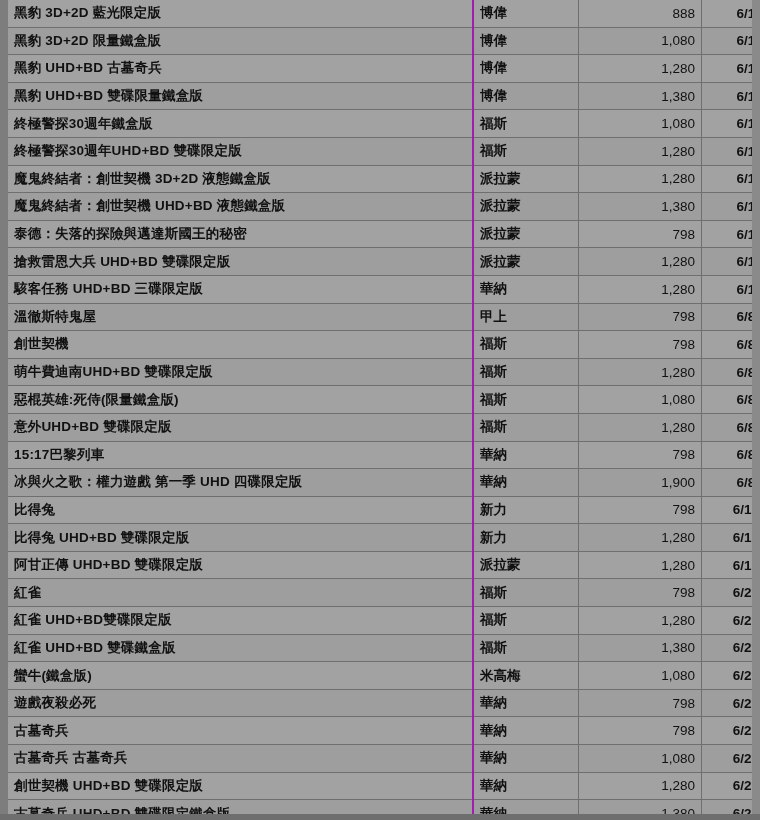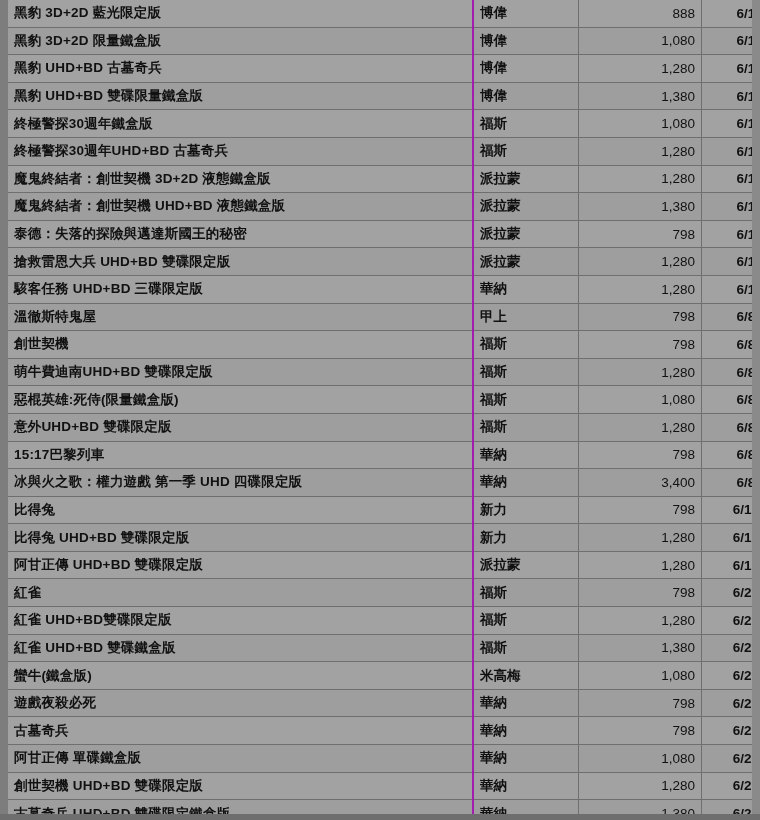--- a/index.html
+++ b/index.html
@@ -125,21 +125,21 @@
             <td class="col-price">1,380</td>
             <td class="col-date">6/1</td>
           </tr>
           <tr class="row">
             <td class="col-title">終極警探30週年鐵盒版</td>
             <td class="col-studio">福斯</td>
             <td class="col-price">1,080</td>
             <td class="col-date">6/1</td>
           </tr>
           <tr class="row">
-            <td class="col-title">終極警探30週年UHD+BD 古墓奇兵</td>
+            <td class="col-title">終極警探30週年UHD+BD 雙碟限定版</td>
             <td class="col-studio">福斯</td>
             <td class="col-price">1,280</td>
             <td class="col-date">6/1</td>
           </tr>
           <tr class="row">
             <td class="col-title">魔鬼終結者：創世契機 3D+2D 液態鐵盒版</td>
             <td class="col-studio">派拉蒙</td>
             <td class="col-price">1,280</td>
             <td class="col-date">6/1</td>
           </tr>
@@ -199,21 +199,21 @@
           </tr>
           <tr class="row">
             <td class="col-title">15:17巴黎列車</td>
             <td class="col-studio">華納</td>
             <td class="col-price">798</td>
             <td class="col-date">6/8</td>
           </tr>
           <tr class="row">
             <td class="col-title">冰與火之歌：權力遊戲 第一季 UHD 四碟限定版</td>
             <td class="col-studio">華納</td>
-            <td class="col-price">3,400</td>
+            <td class="col-price">1,900</td>
             <td class="col-date">6/8</td>
           </tr>
           <tr class="row">
             <td class="col-title">比得兔</td>
             <td class="col-studio">新力</td>
             <td class="col-price">798</td>
             <td class="col-date">6/15</td>
           </tr>
           <tr class="row">
             <td class="col-title">比得兔 UHD+BD 雙碟限定版</td>
@@ -257,21 +257,21 @@
             <td class="col-price">798</td>
             <td class="col-date">6/29</td>
           </tr>
           <tr class="row">
             <td class="col-title">古墓奇兵</td>
             <td class="col-studio">華納</td>
             <td class="col-price">798</td>
             <td class="col-date">6/29</td>
           </tr>
           <tr class="row">
-            <td class="col-title">阿甘正傳 單碟鐵盒版</td>
+            <td class="col-title">古墓奇兵 古墓奇兵</td>
             <td class="col-studio">華納</td>
             <td class="col-price">1,080</td>
             <td class="col-date">6/29</td>
           </tr>
           <tr class="row">
             <td class="col-title">創世契機 UHD+BD 雙碟限定版</td>
             <td class="col-studio">華納</td>
             <td class="col-price">1,280</td>
             <td class="col-date">6/29</td>
           </tr>

